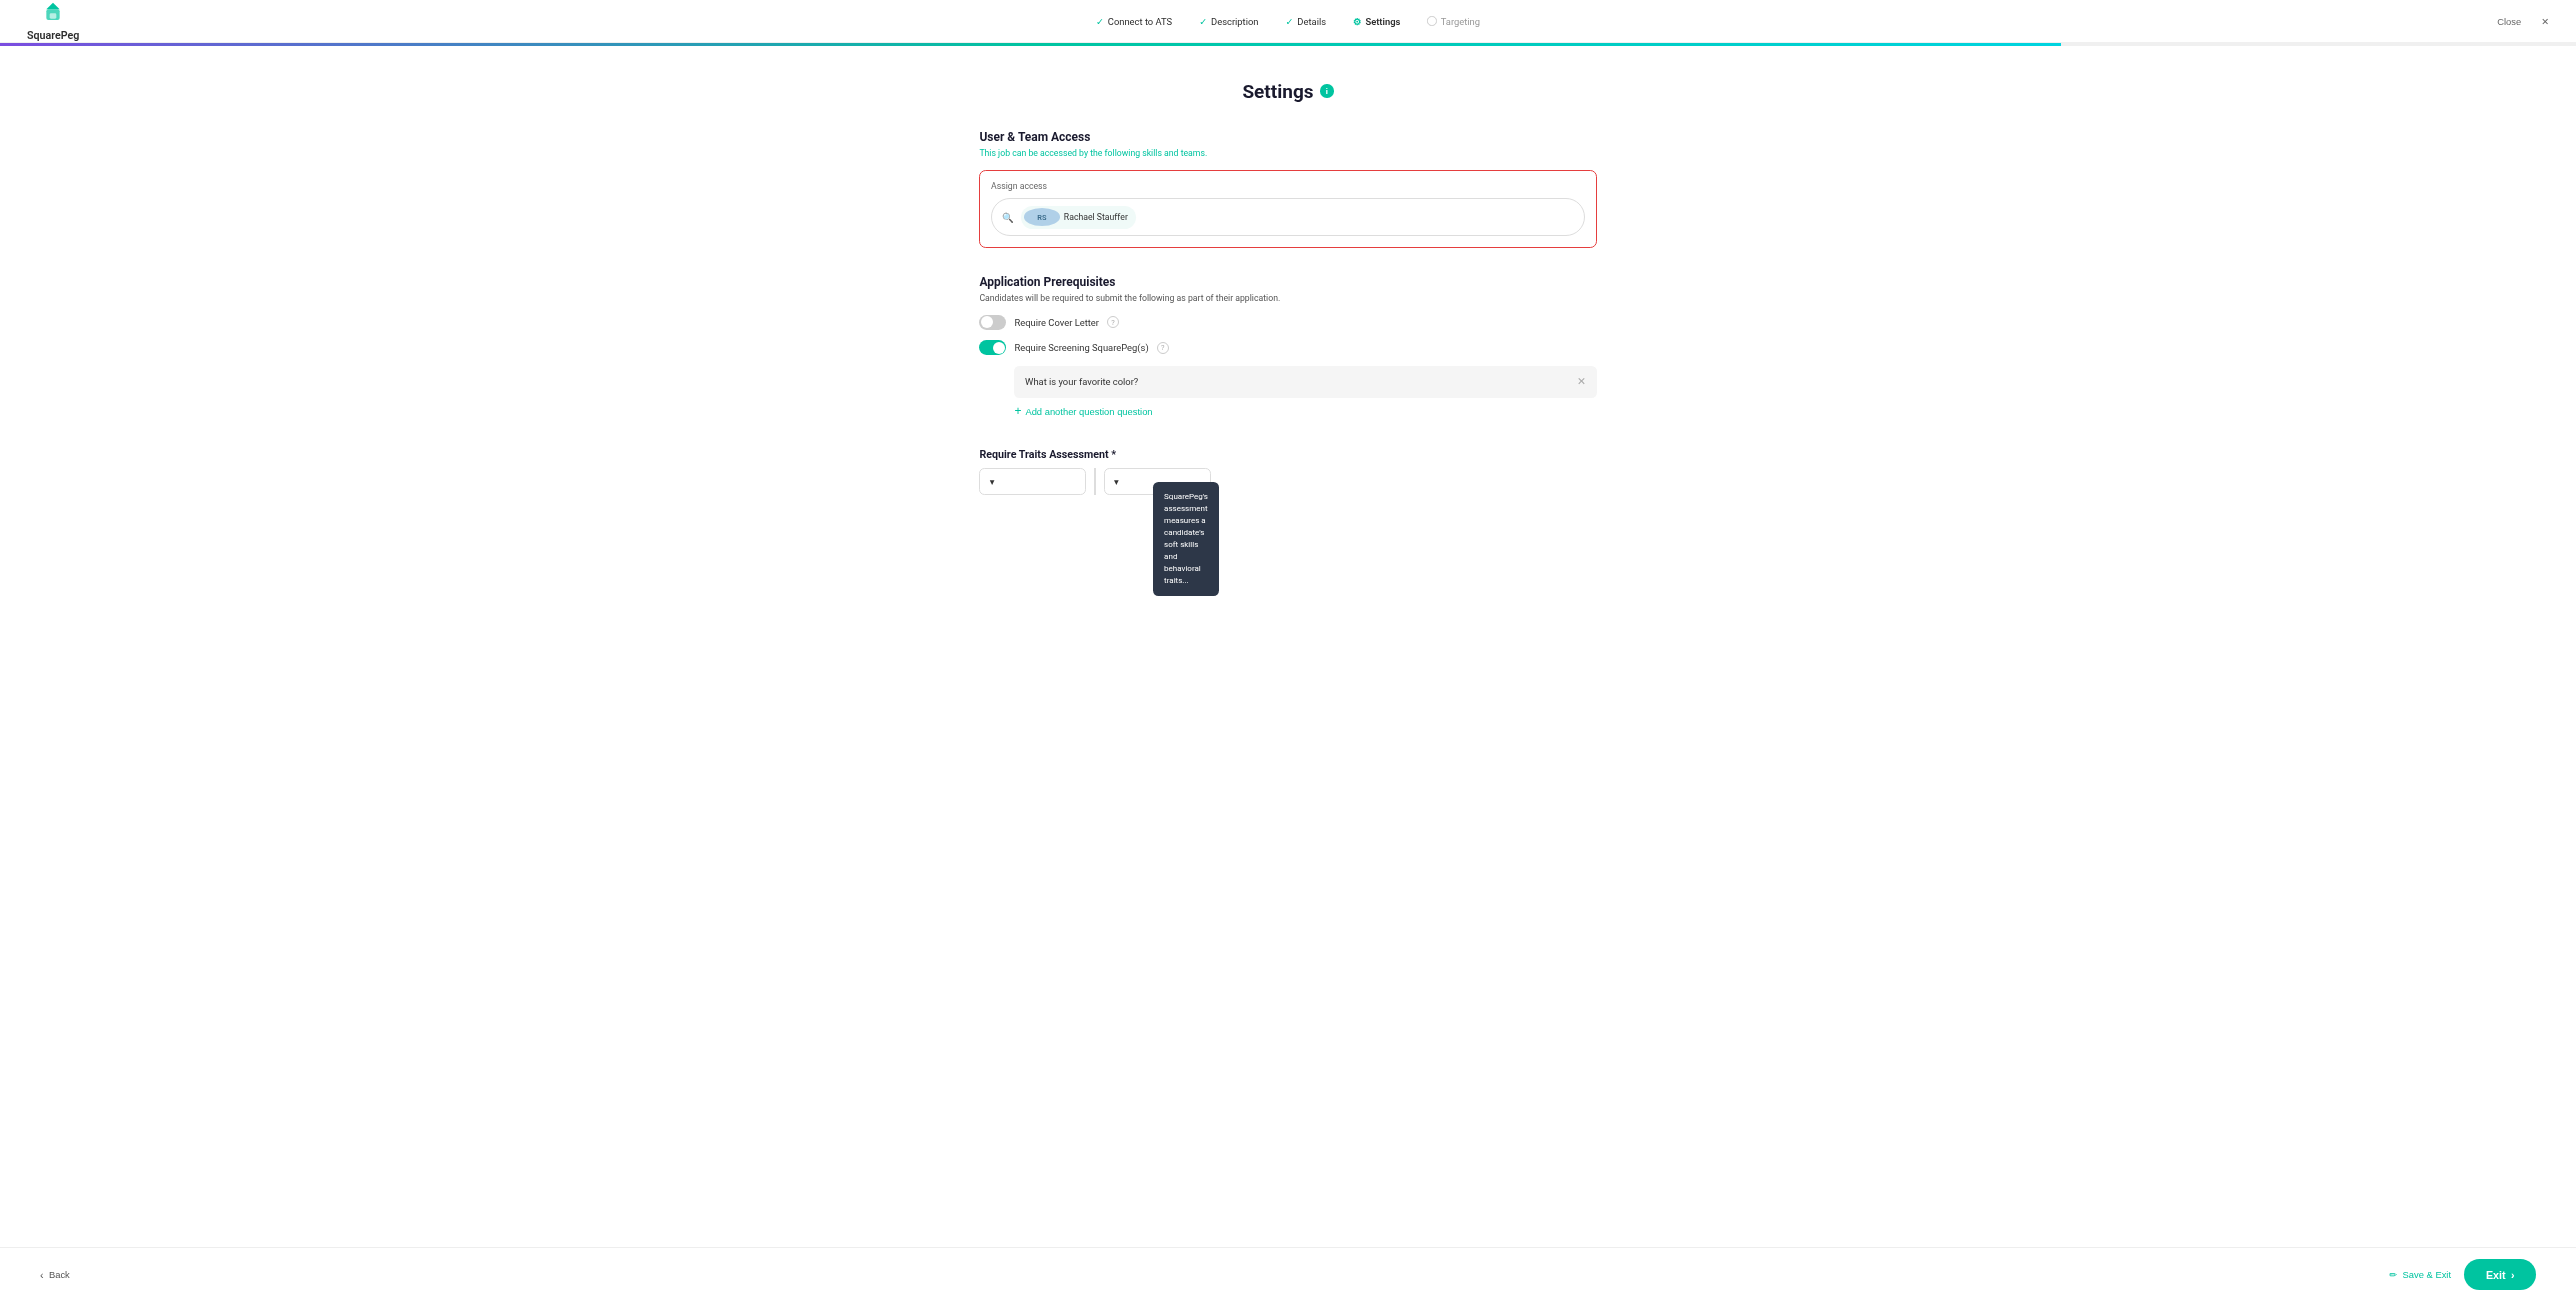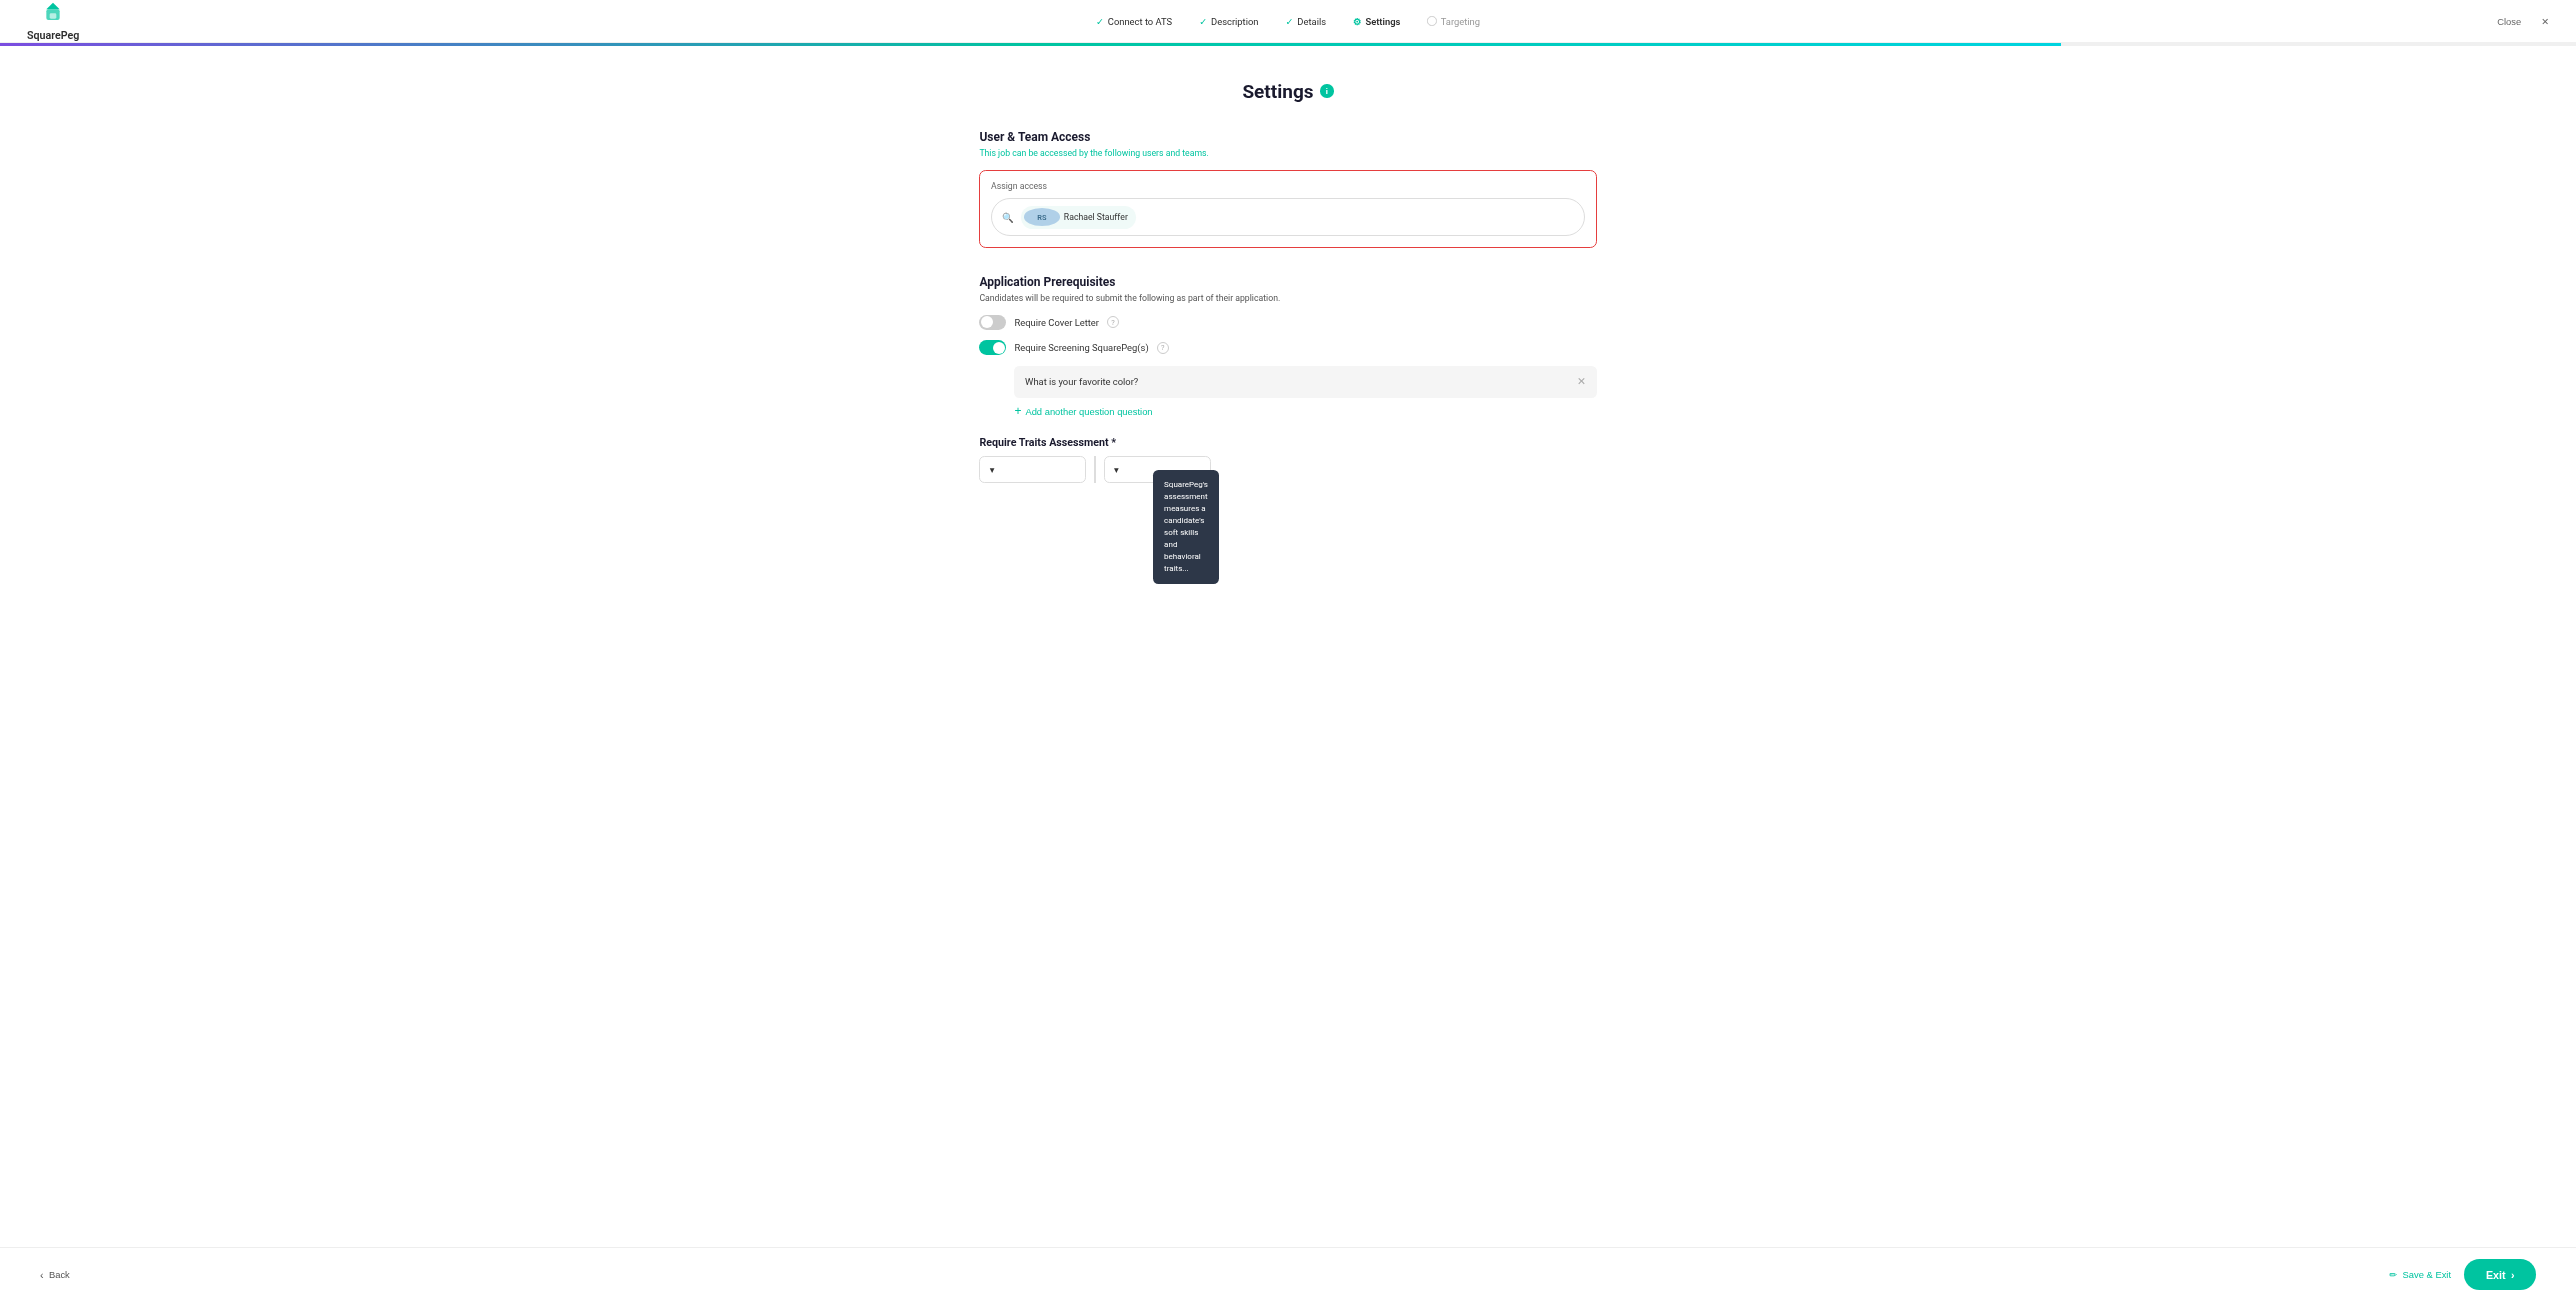--- a/index.html
+++ b/index.html
@@ -298,21 +298,21 @@
       border: none;
       padding: 0;
     }
     .add-plus {
       font-size: 12px;
       color: #00c4a0;
     }
 
     
     .traits-section {
-      margin-top: 18px;
+      margin-top: 30px;
     }
     .traits-label {
       font-size: 10.7px;
       font-weight: 700;
       color: #1a1a2e;
       margin-bottom: 6.7px;
     }
     .traits-row {
       display: flex;
       align-items: center;
@@ -460,21 +460,21 @@
 
   <div class="page-title-row">
     <h1 class="page-title">Settings</h1>
     <div class="info-icon">
       <span>i</span>
     </div>
   </div>
 
   <section class="section">
     <h2 class="section-title">User &amp; Team Access</h2>
-    <p class="section-subtitle">This job can be accessed by the following users and teams.</p>
+    <p class="section-subtitle">This job can be accessed by the following skills and teams.</p>
 
     <div class="assign-access-box">
       <div class="assign-access-label">Assign access</div>
       <div class="assign-access-input">
         <span class="search-icon-small">🔍</span>
         <div class="user-tag">
           <div class="user-avatar">RS</div>
           <span>Rachael Stauffer</span>
         </div>
       </div>

